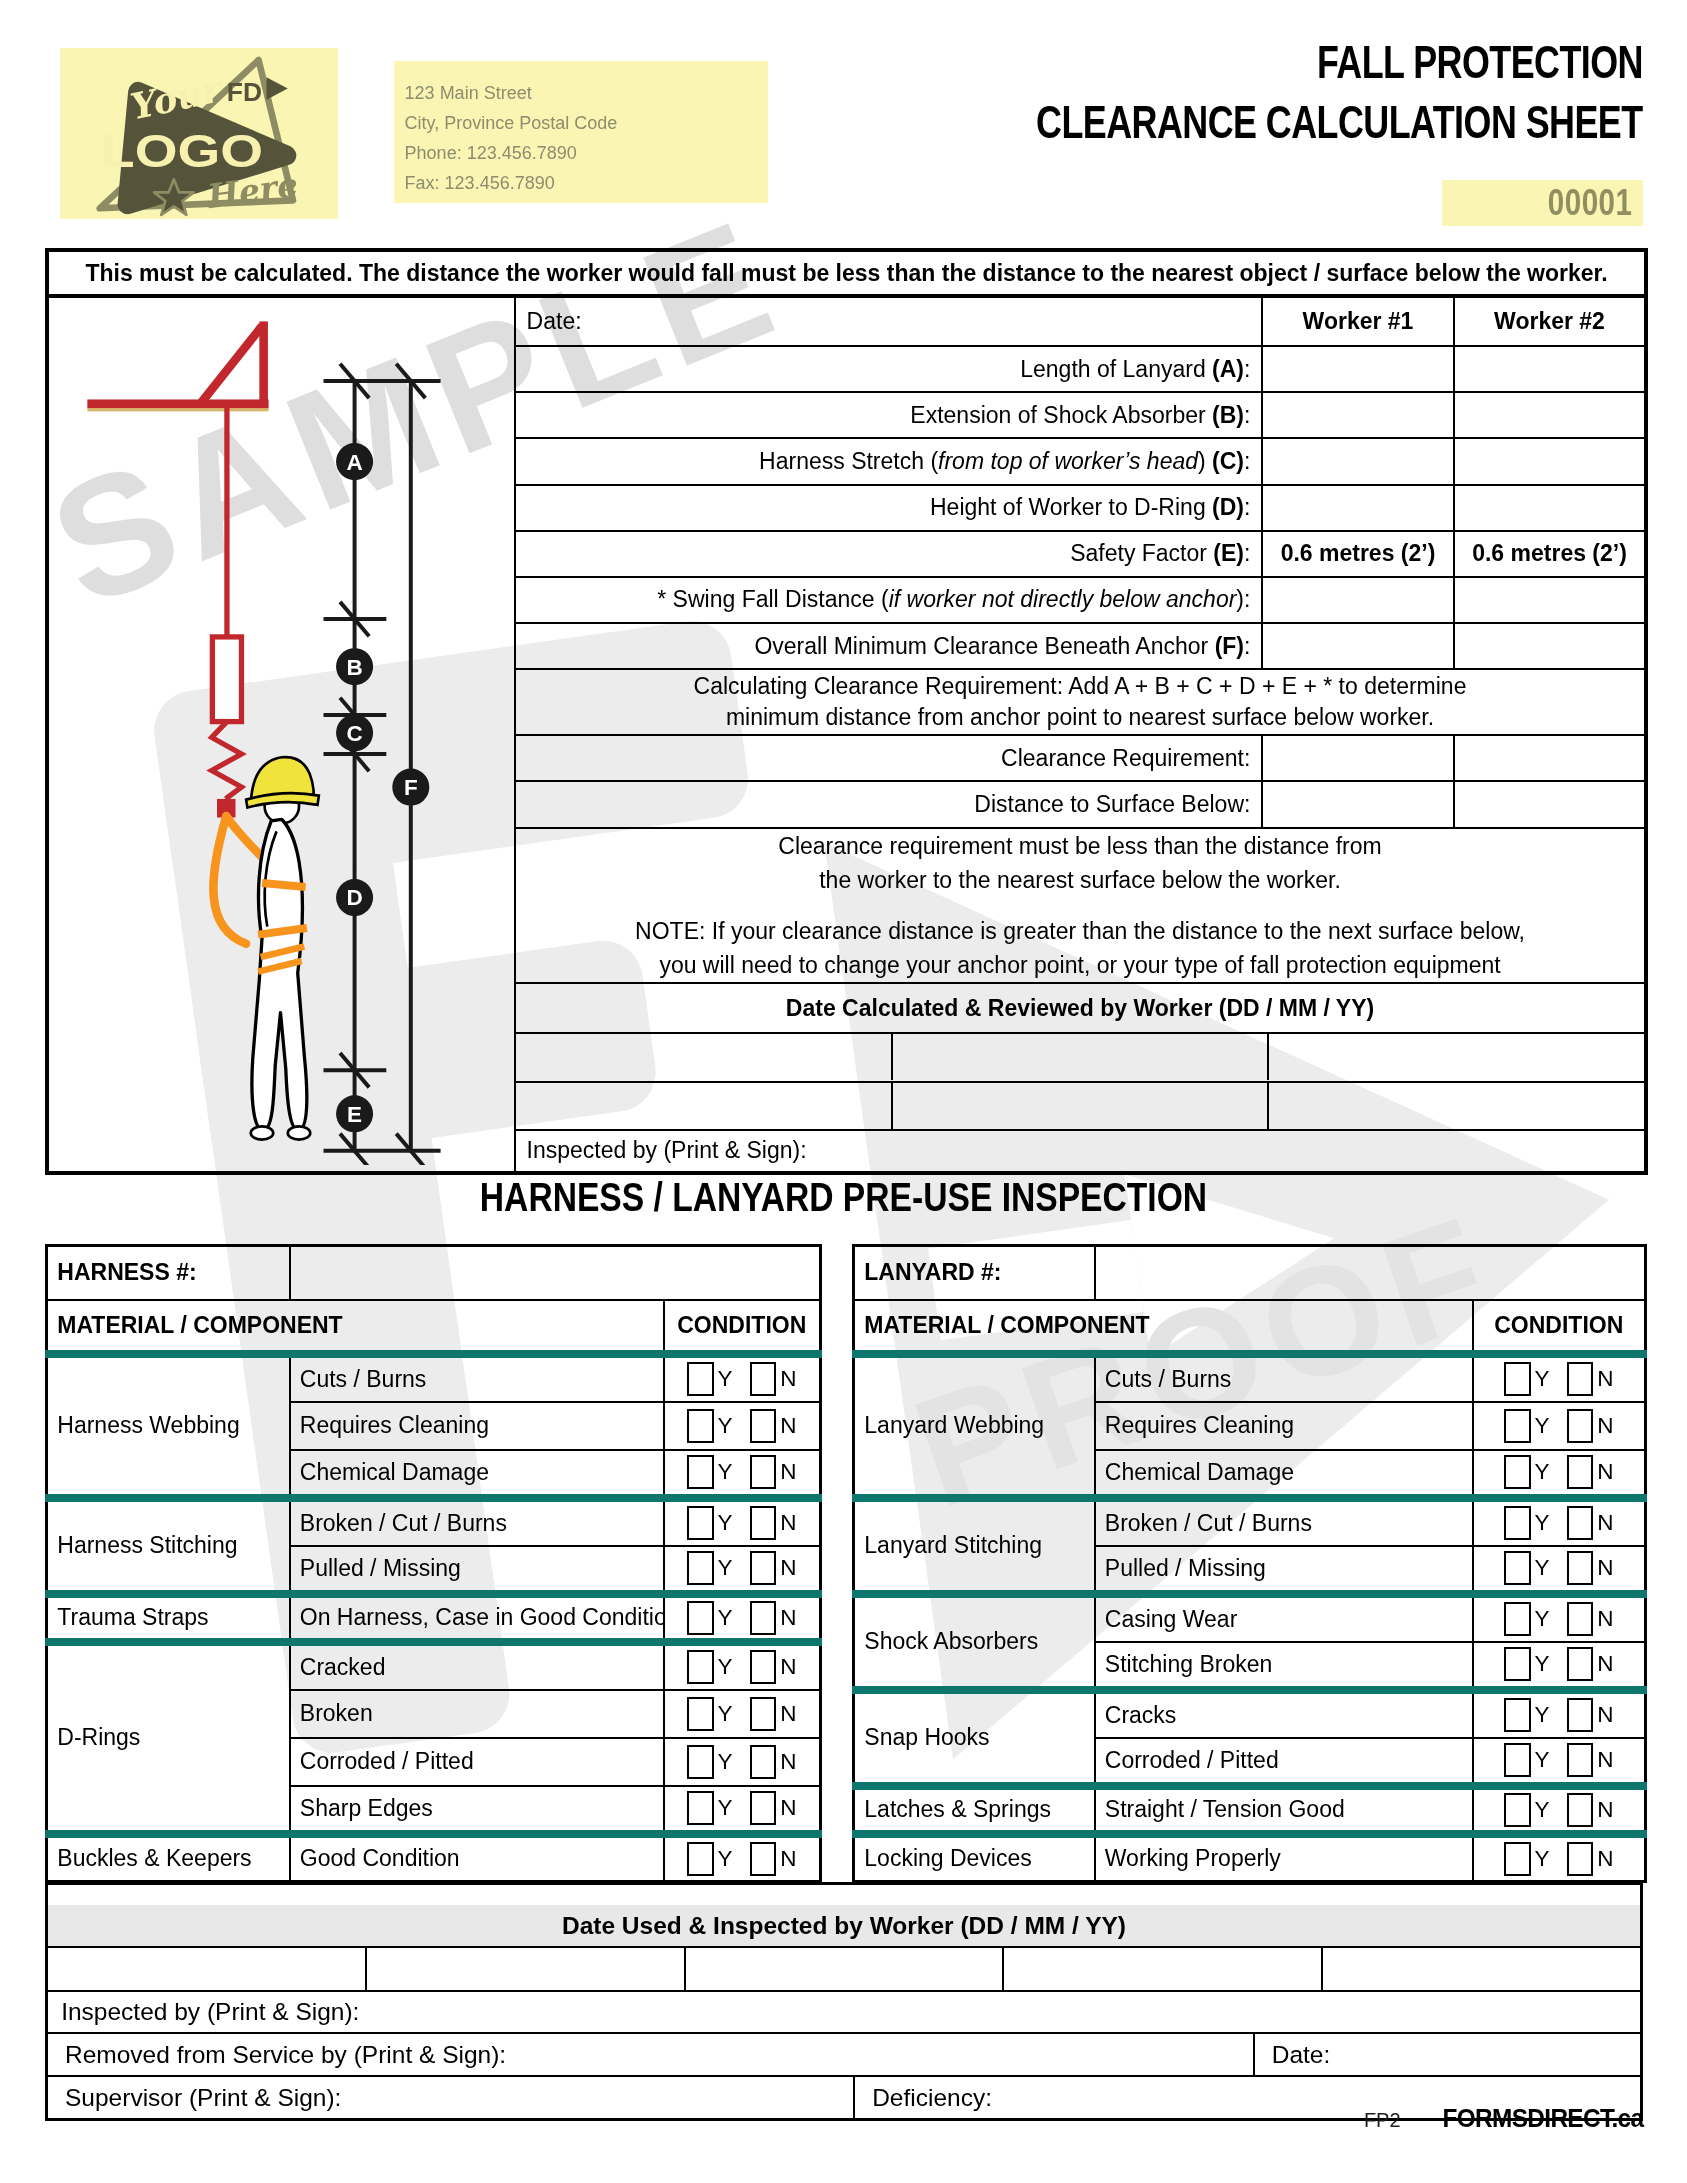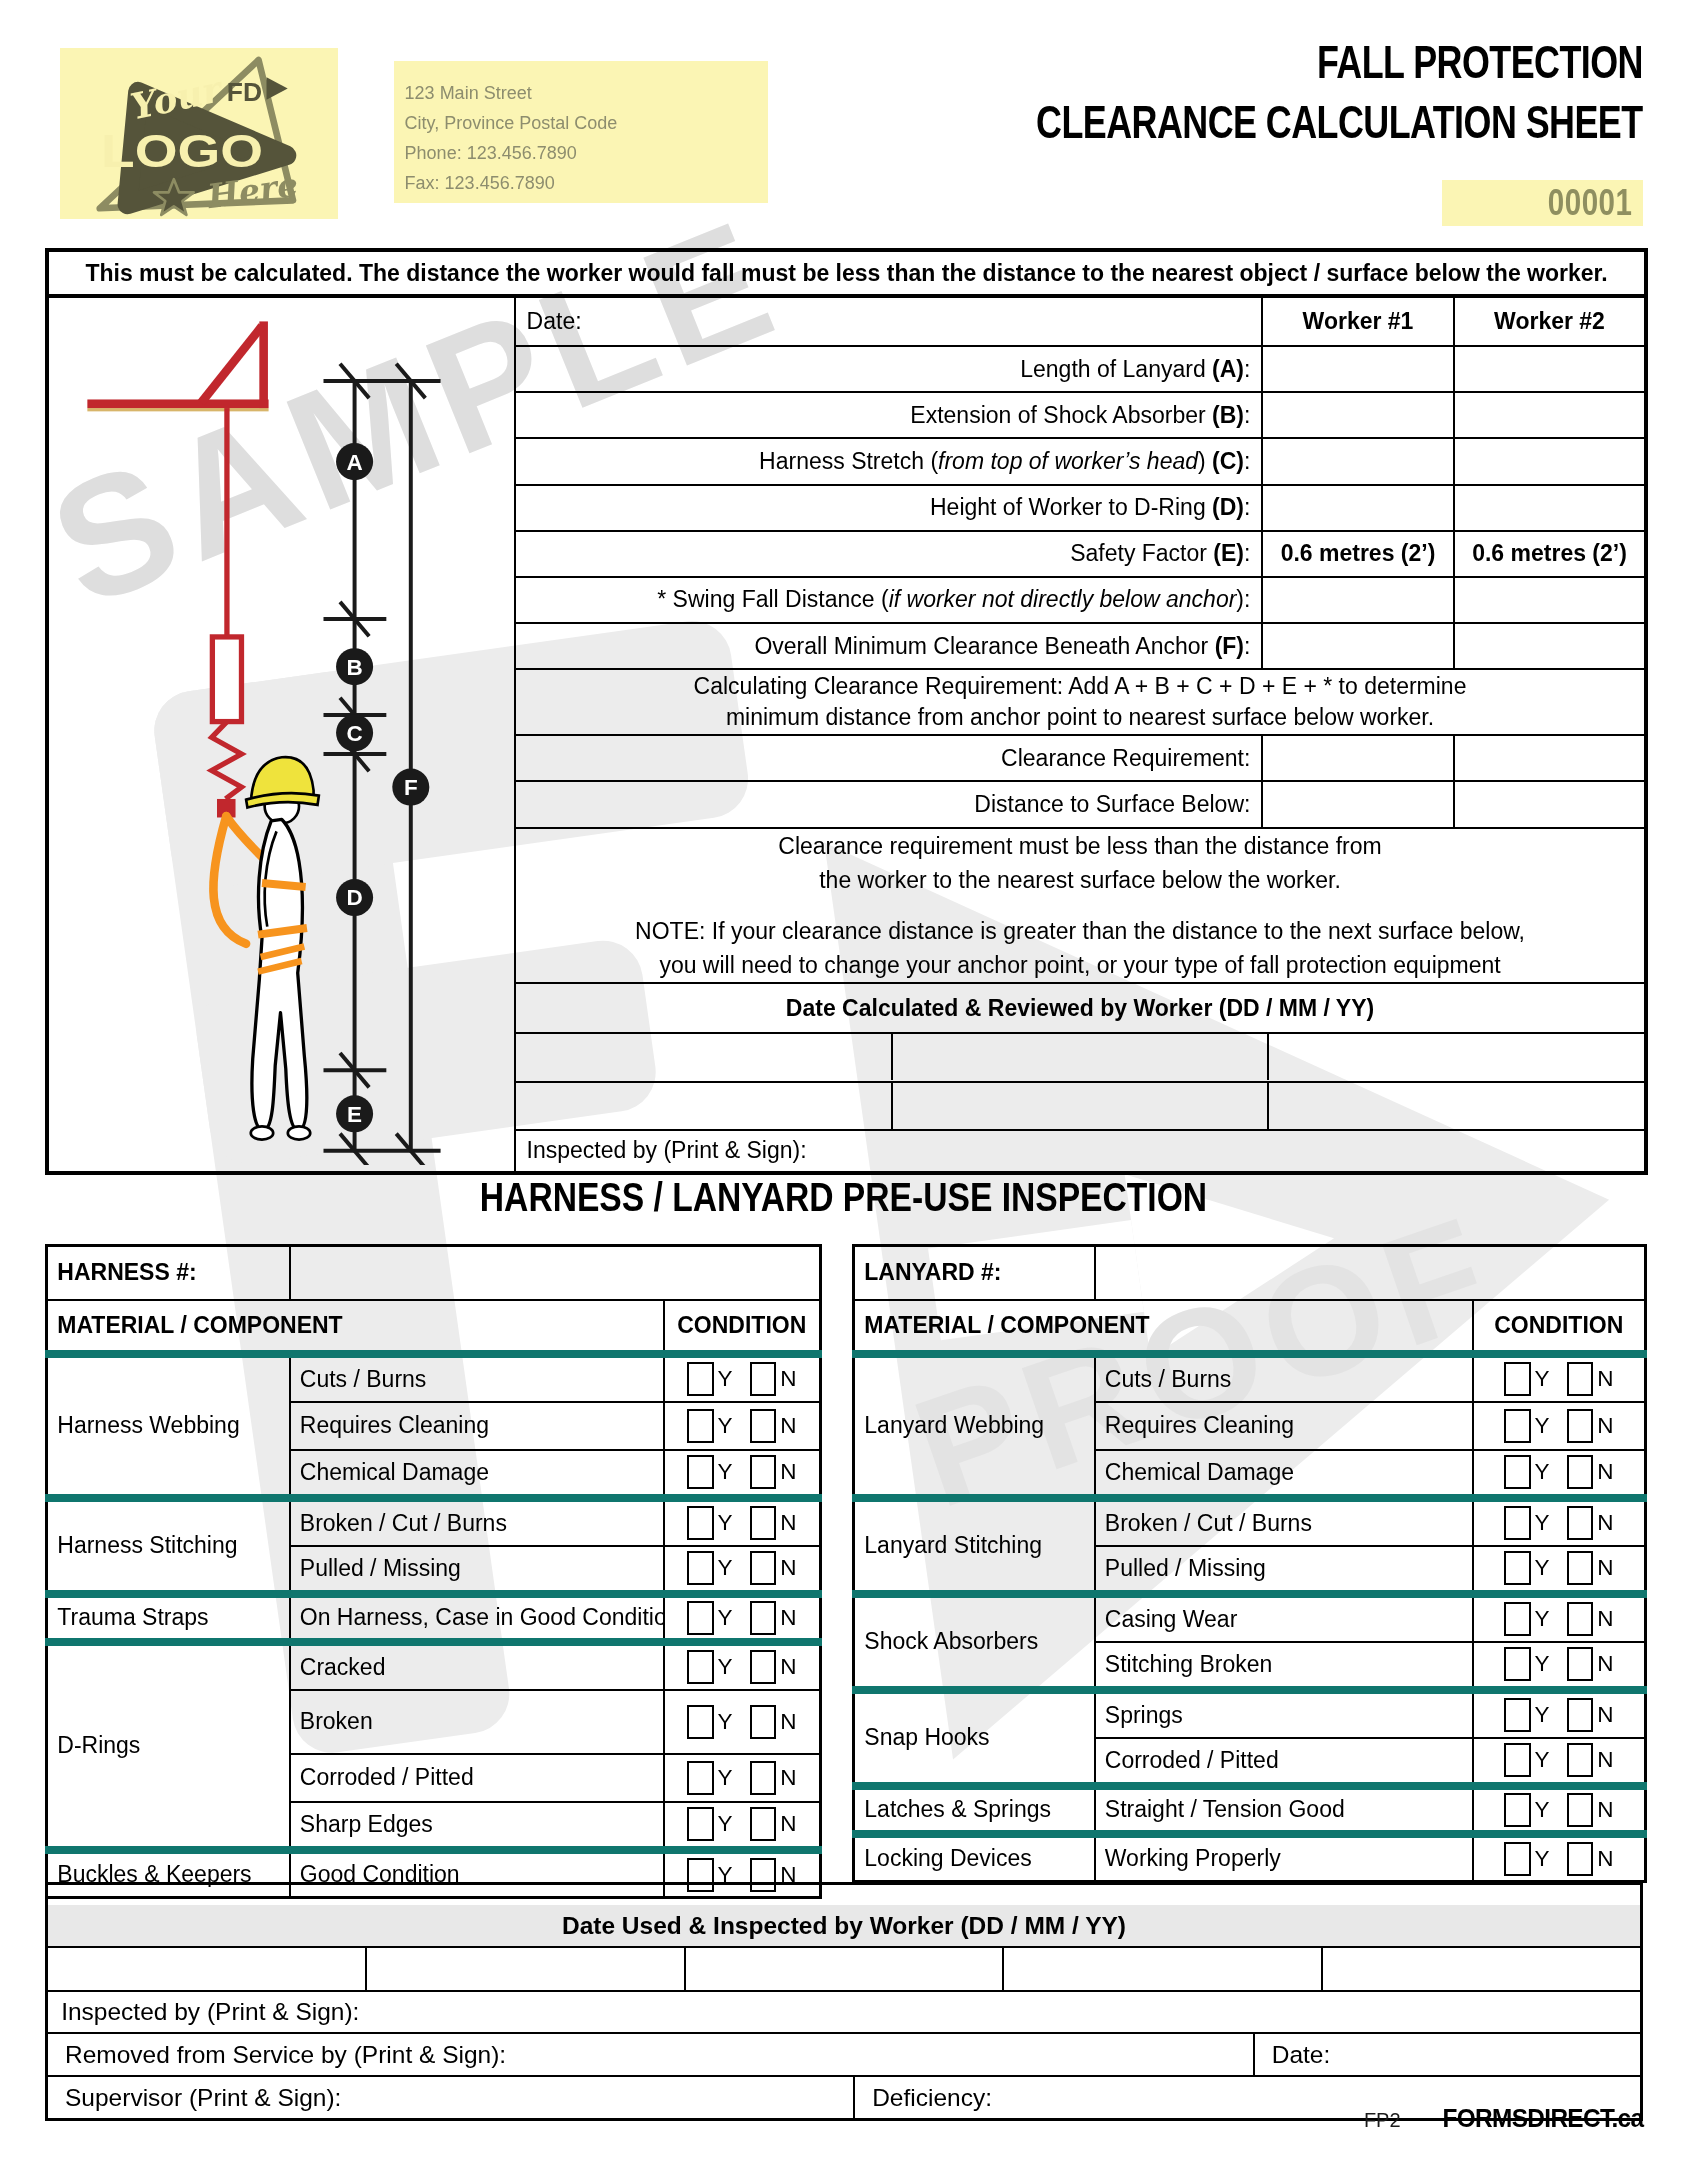--- a/index.html
+++ b/index.html
@@ -391,21 +391,21 @@
       <td class="comp" rowspan="4">D-Rings</td>
       <td class="item">Cracked</td>
       <td class="cond"><span class="cbg">
               <span class="cb"></span>
               <span class="cbl">Y</span>
             </span><span class="cbg">
               <span class="cb"></span>
               <span class="cbl">N</span>
             </span></td>
     </tr>
-    <tr style="height:64px">
+    <tr style="height:48px">
           <td class="item">Broken</td>
           <td class="cond"><span class="cbg">
               <span class="cb"></span>
               <span class="cbl">Y</span>
             </span><span class="cbg">
               <span class="cb"></span>
               <span class="cbl">N</span>
             </span></td>
         </tr>
     <tr style="height:48px">
@@ -525,21 +525,21 @@
           <td class="cond"><span class="cbg">
               <span class="cb"></span>
               <span class="cbl">Y</span>
             </span><span class="cbg">
               <span class="cb"></span>
               <span class="cbl">N</span>
             </span></td>
         </tr>
     <tr class="gt" style="height:48px">
       <td class="comp" rowspan="2">Snap Hooks</td>
-      <td class="item">Springs</td>
+      <td class="item">Cracks</td>
       <td class="cond"><span class="cbg">
               <span class="cb"></span>
               <span class="cbl">Y</span>
             </span><span class="cbg">
               <span class="cb"></span>
               <span class="cbl">N</span>
             </span></td>
     </tr>
     <tr style="height:48px">
           <td class="item">Corroded / Pitted</td>

